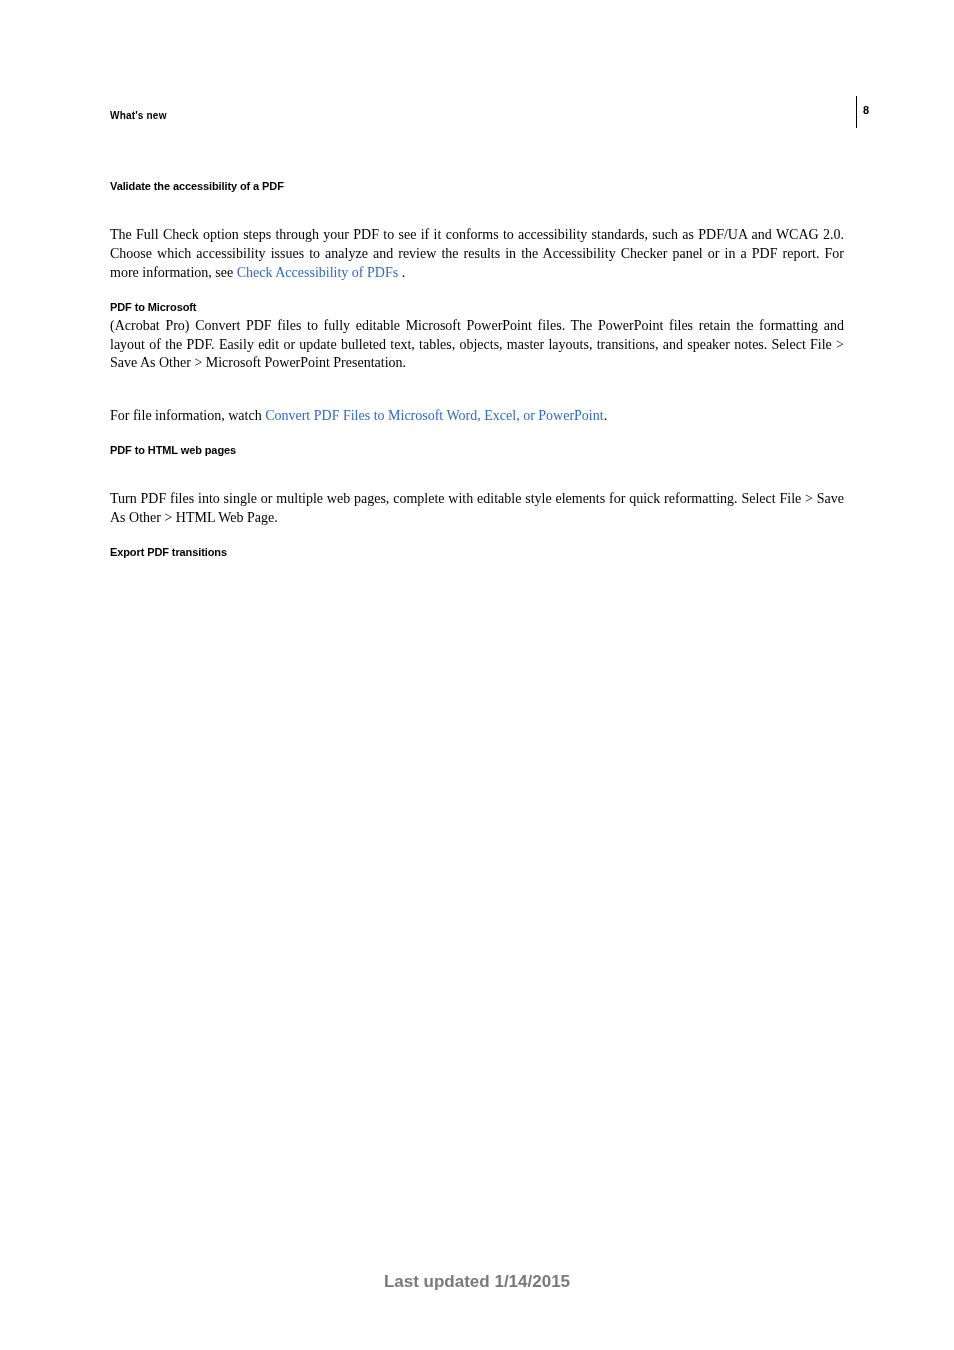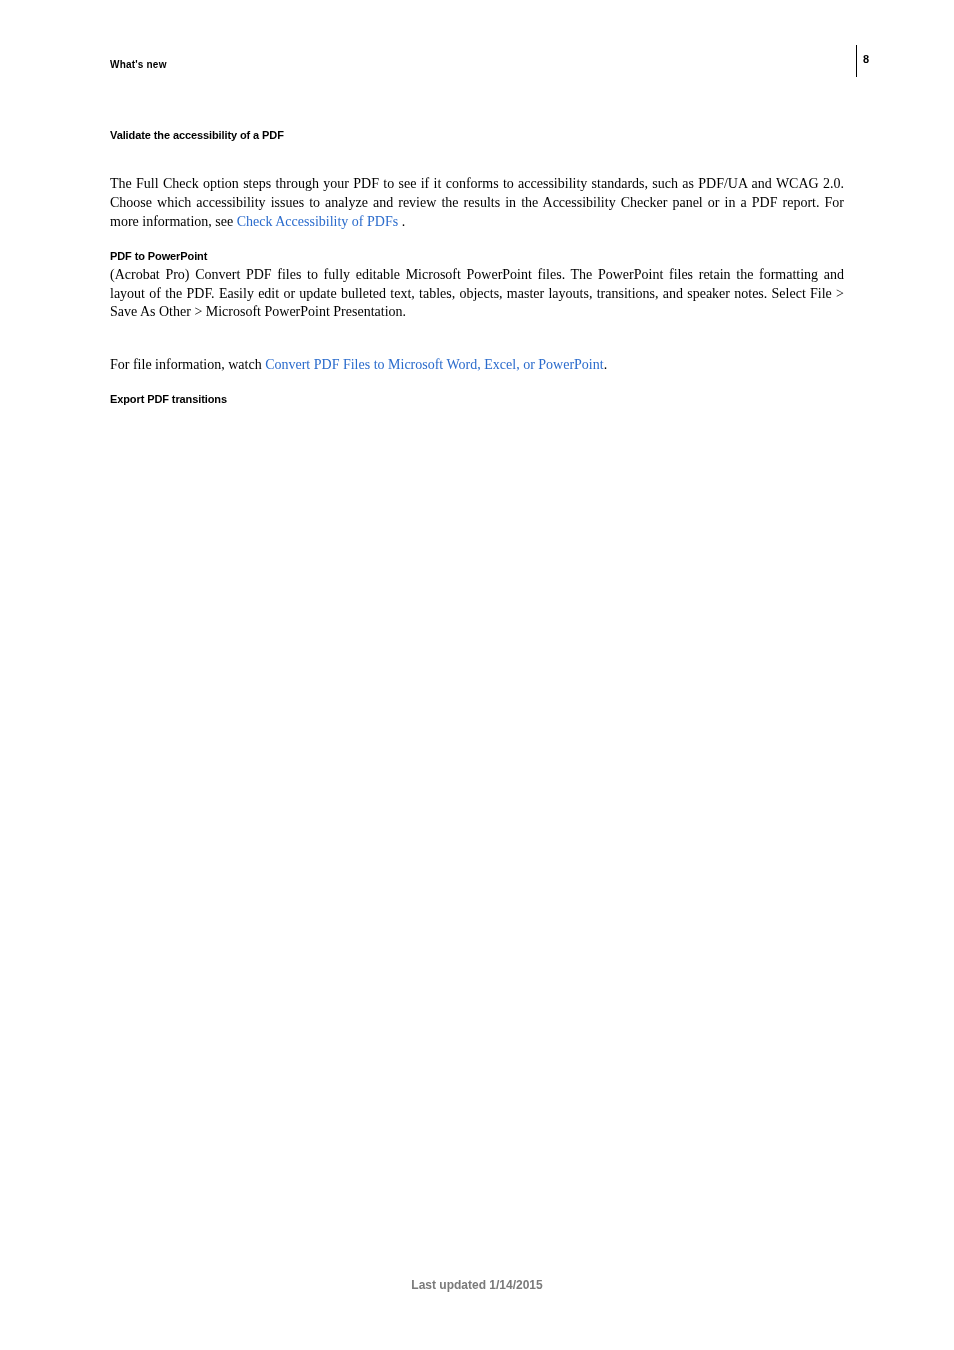--- a/index.html
+++ b/index.html
@@ -8,21 +8,21 @@
     background: #fff;
     font-family: "Minion Pro", "Adobe Garamond Pro", Georgia, "Times New Roman", serif;
     color: #000;
     -webkit-font-smoothing: antialiased;
   }
   .page {
     width: 954px;
     height: 1350px;
     position: relative;
     box-sizing: border-box;
-    padding: 59px 110px 0 110px;
+    padding: 110px 110px 0 110px;
   }
   .header-row {
     position: relative;
     height: 30px;
     margin-bottom: 40px;
   }
   .breadcrumb {
     font-family: "Myriad Pro", "Helvetica Neue", Arial, sans-serif;
     font-weight: 700;
     font-size: 10px;
@@ -74,21 +74,21 @@
     text-decoration: none;
   }
   .footer {
     position: absolute;
     bottom: 58px;
     left: 0;
     width: 100%;
     text-align: center;
     font-family: "Myriad Pro", "Helvetica Neue", Arial, sans-serif;
     font-weight: 600;
-    font-size: 12px;
+    font-size: 17px;
     color: #7a7a7a;
   }
 </style>
 </head>
 <body>
 
 <div class="page">
 
   <div class="header-row">
     <div class="breadcrumb">What's new</div>
@@ -99,26 +99,30 @@
 
   <div class="section">
     <div class="h3">Validate the accessibility of a PDF</div>
     <p class="body tight">
       <span>The Full Check option steps through your PDF to see if it conforms to accessibility standards, such as PDF/UA and WCAG 2.0. Choose which accessibility issues to analyze and review the results in the Accessibility Checker panel or in a PDF report. For more information, see </span><a class="link">Check Accessibility of PDFs</a><span> .</span>
     </p>
   </div>
 
 
   <div class="section">
-    <div class="h3">PDF to PowerPoint</div>
+    <div class="h3">PDF to Microsoft</div>
     <p class="body">(Acrobat Pro) Convert PDF files to fully editable Microsoft PowerPoint files. The PowerPoint files retain the formatting and layout of the PDF. Easily edit or update bulleted text, tables, objects, master layouts, transitions, and speaker notes. Select File &gt; Save As Other &gt; Microsoft PowerPoint Presentation.</p>
     <p class="body tight">
       <span>For file information, watch </span><a class="link">Convert PDF Files to Microsoft Word, Excel, or PowerPoint</a><span>.</span>
     </p>
   </div>
 
+  <div class="section">
+    <div class="h3">PDF to HTML web pages</div>
+    <p class="body tight">Turn PDF files into single or multiple web pages, complete with editable style elements for quick reformatting. Select File &gt; Save As Other &gt; HTML Web Page.</p>
+  </div>
 
   <div class="section">
     <div class="h3">Export PDF transitions</div>
   </div>
 
   <div class="footer">Last updated 1/14/2015</div>
 </div>
 
 </body></html>

